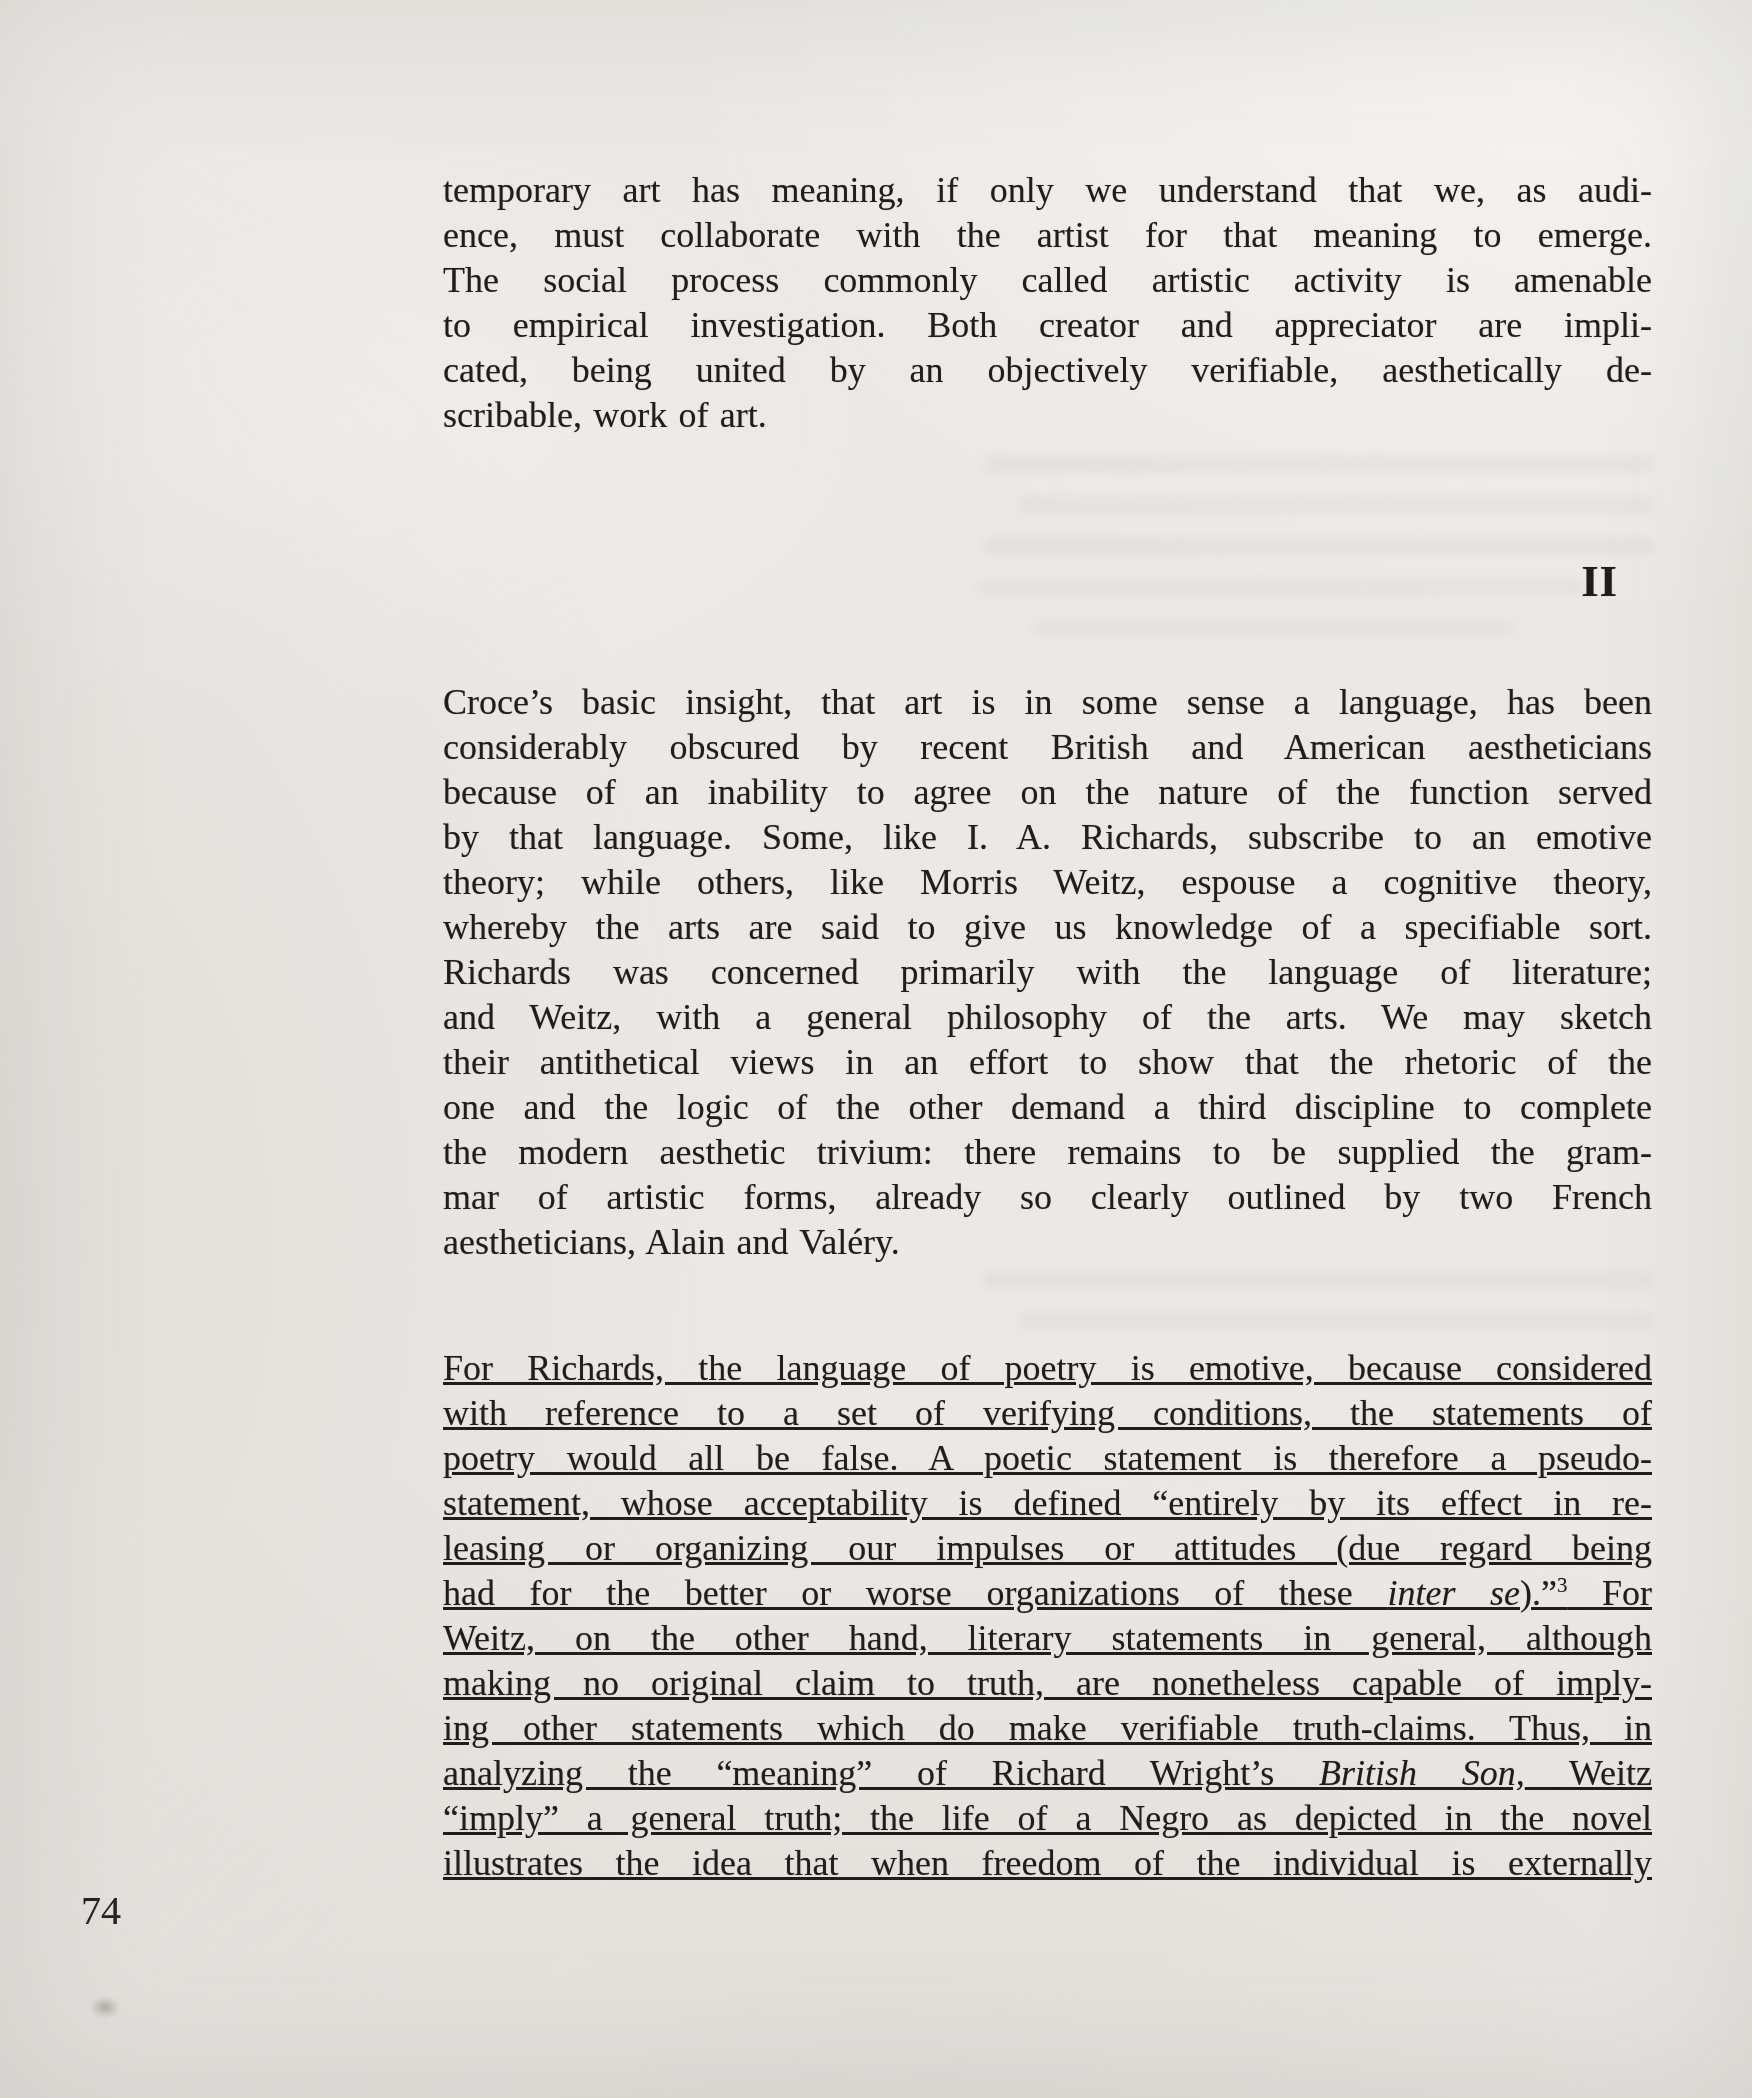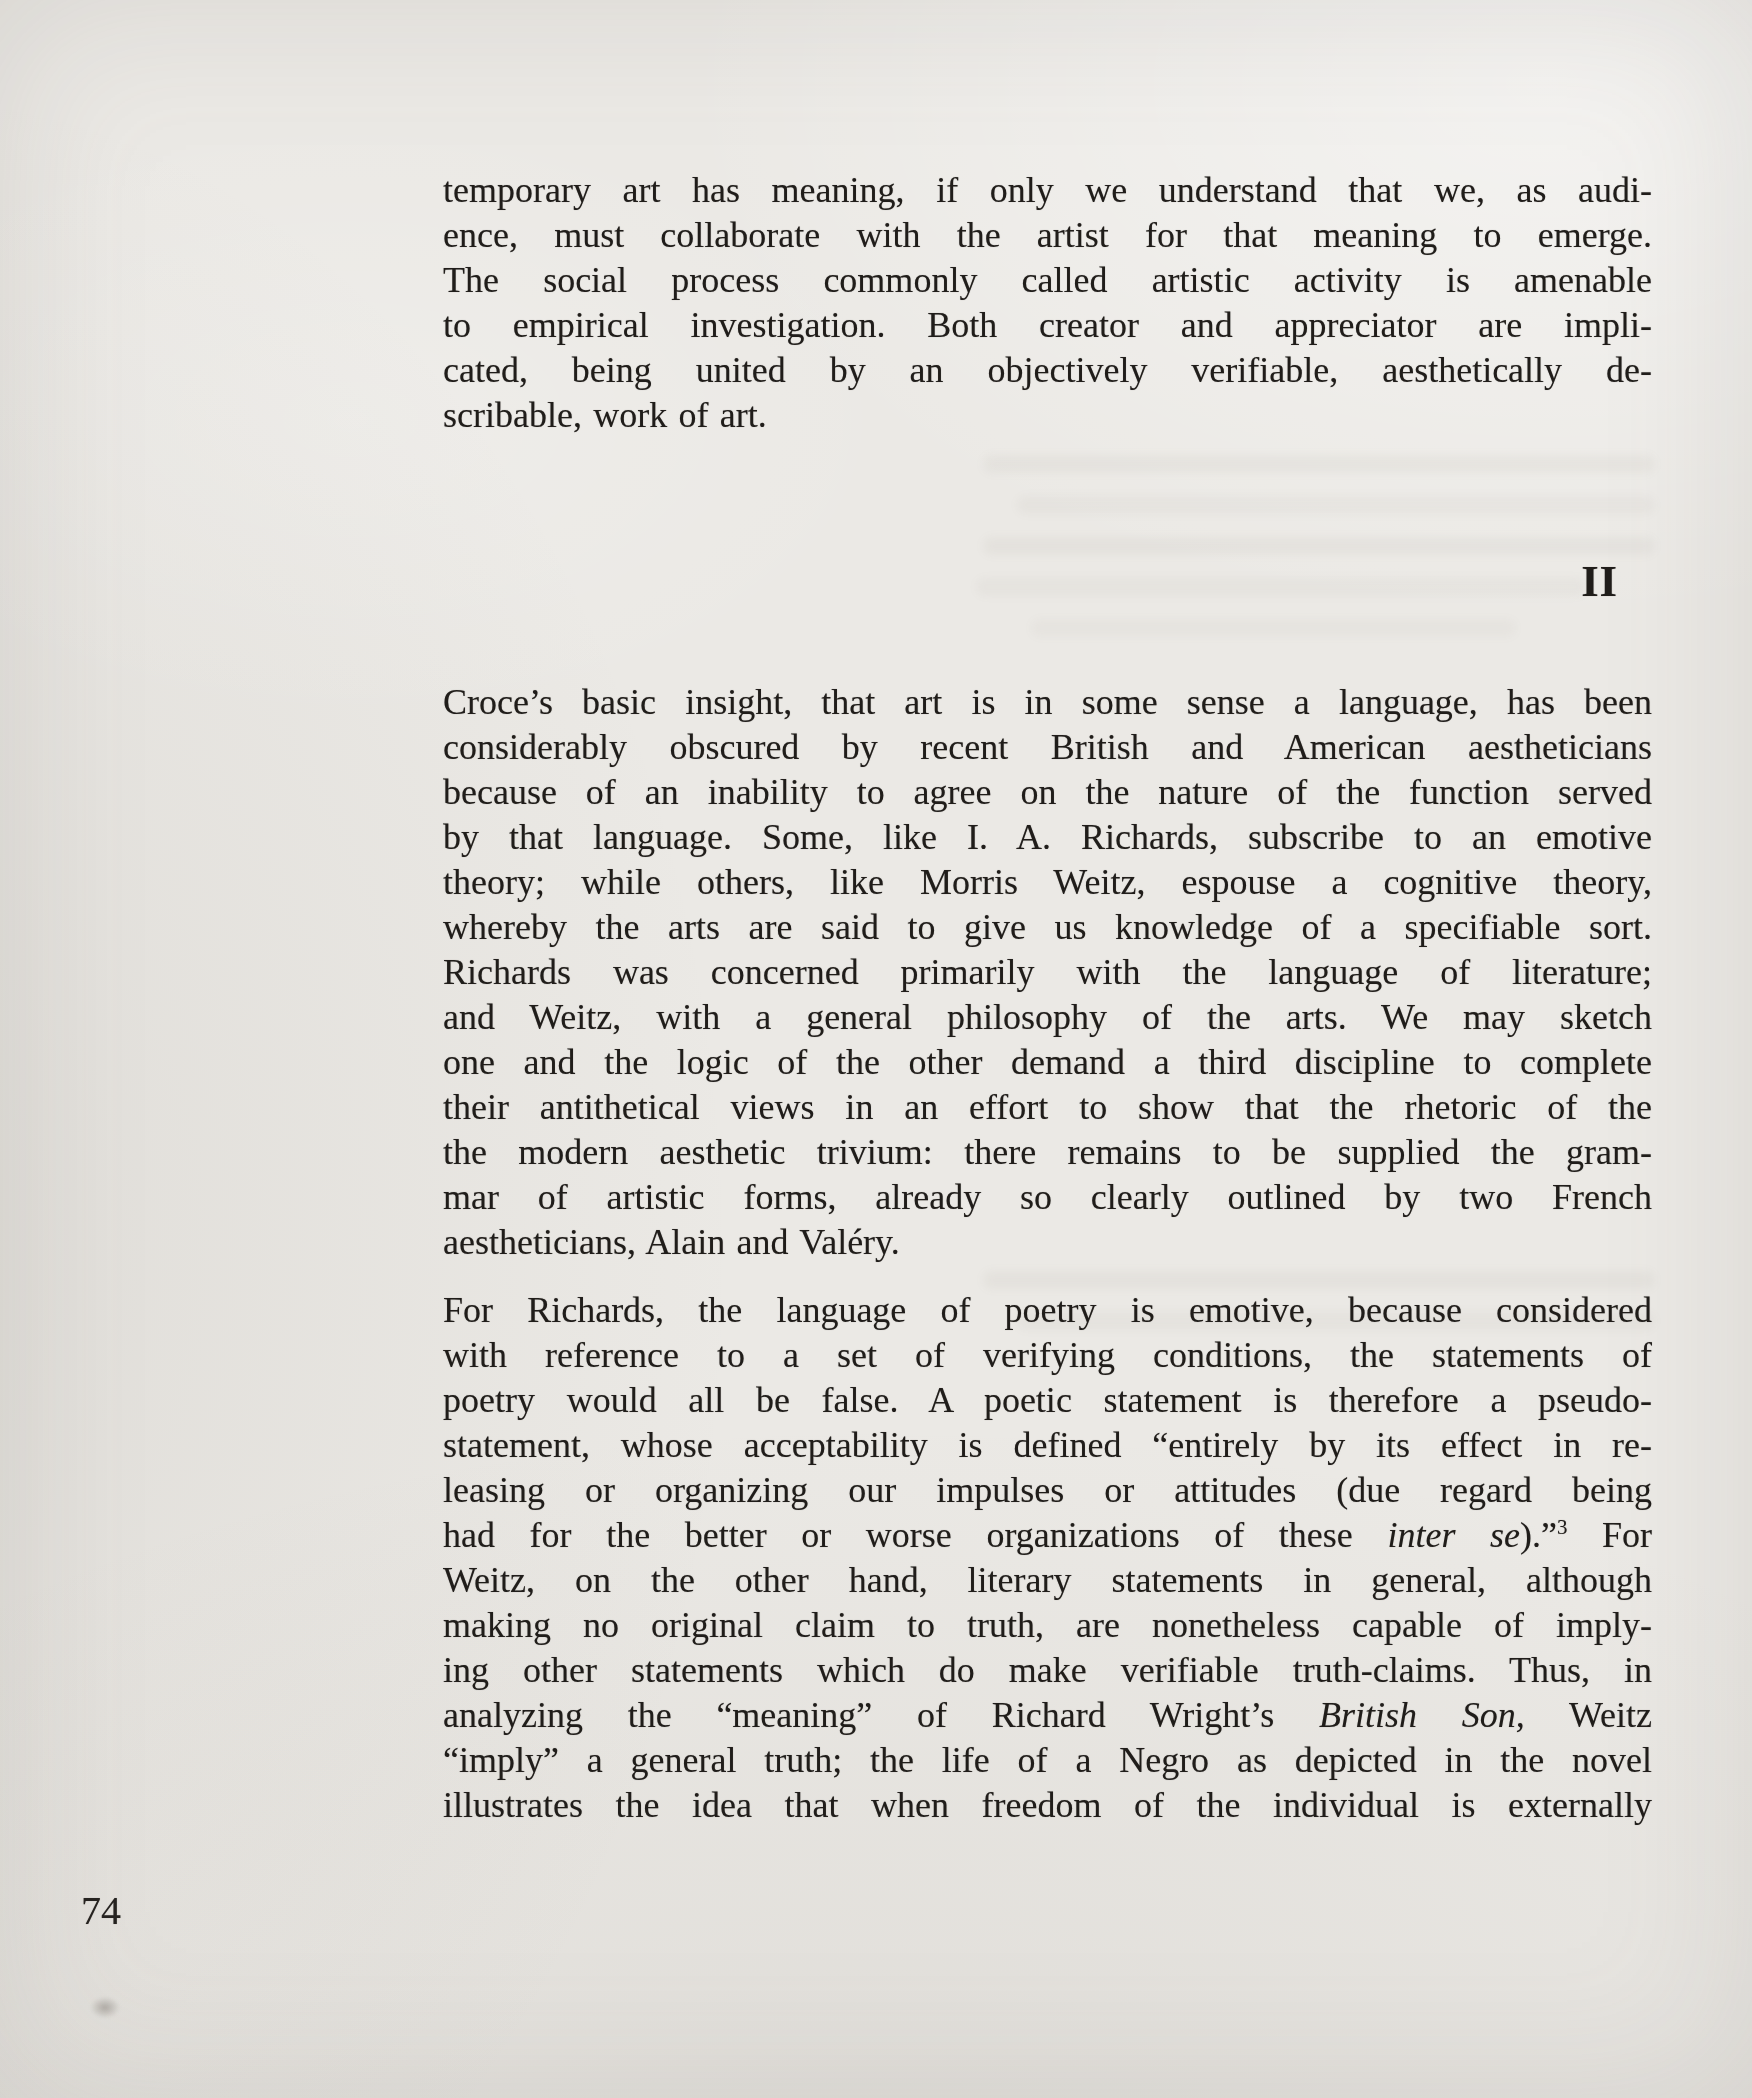--- a/index.html
+++ b/index.html
@@ -21,21 +21,21 @@
     position:absolute;left:443px;width:1209px;z-index:2;
     font-size:36px;line-height:45px;word-spacing:2.3px;
     text-shadow:0 0 0.9px rgba(32,29,26,.38);
   }
   .tline{text-align:justify;text-align-last:justify;white-space:nowrap;}
   .tline.tlast{text-align-last:left;}
   .para i{font-style:italic;}
   .para sup{font-size:58%;vertical-align:super;line-height:0;}
   .para1{top:168px;}
   .para2{top:680px;}
-  .para3{top:1288px;}
+  .para3{top:1346px;text-decoration:underline;}
   .heading{
     position:absolute;top:556px;left:443px;width:1175px;margin:0;z-index:2;
     font-size:45px;line-height:51px;font-weight:bold;text-align:right;
     letter-spacing:0.9px;text-shadow:0 0 0.9px rgba(32,29,26,.38);
   }
   .page-number{
     position:absolute;top:1889px;left:81px;z-index:2;
     font-size:40px;line-height:44px;color:#262320;
     text-shadow:0 0 0.9px rgba(32,29,26,.3);
   }
@@ -85,22 +85,22 @@
 
   <div class="para para2">
       <div class="tline">Croce’s basic insight, that art is in some sense a language, has been</div>
       <div class="tline">considerably obscured by recent British and American aestheticians</div>
       <div class="tline">because of an inability to agree on the nature of the function served</div>
       <div class="tline">by that language. Some, like I. A. Richards, subscribe to an emotive</div>
       <div class="tline">theory; while others, like Morris Weitz, espouse a cognitive theory,</div>
       <div class="tline">whereby the arts are said to give us knowledge of a specifiable sort.</div>
       <div class="tline">Richards was concerned primarily with the language of literature;</div>
       <div class="tline">and Weitz, with a general philosophy of the arts. We may sketch</div>
+      <div class="tline">their antithetical views in an effort to show that the rhetoric of the</div>
       <div class="tline">one and the logic of the other demand a third discipline to complete</div>
-      <div class="tline">their antithetical views in an effort to show that the rhetoric of the</div>
       <div class="tline">the modern aesthetic trivium: there remains to be supplied the gram-</div>
       <div class="tline">mar of artistic forms, already so clearly outlined by two French</div>
       <div class="tline tlast">aestheticians, Alain and Valéry.</div>
     </div>
 
   <div class="para para3">
       <div class="tline">For Richards, the language of poetry is emotive, because considered</div>
       <div class="tline">with reference to a set of verifying conditions, the statements of</div>
       <div class="tline">poetry would all be false. A poetic statement is therefore a pseudo-</div>
       <div class="tline">statement, whose acceptability is defined “entirely by its effect in re-</div>

